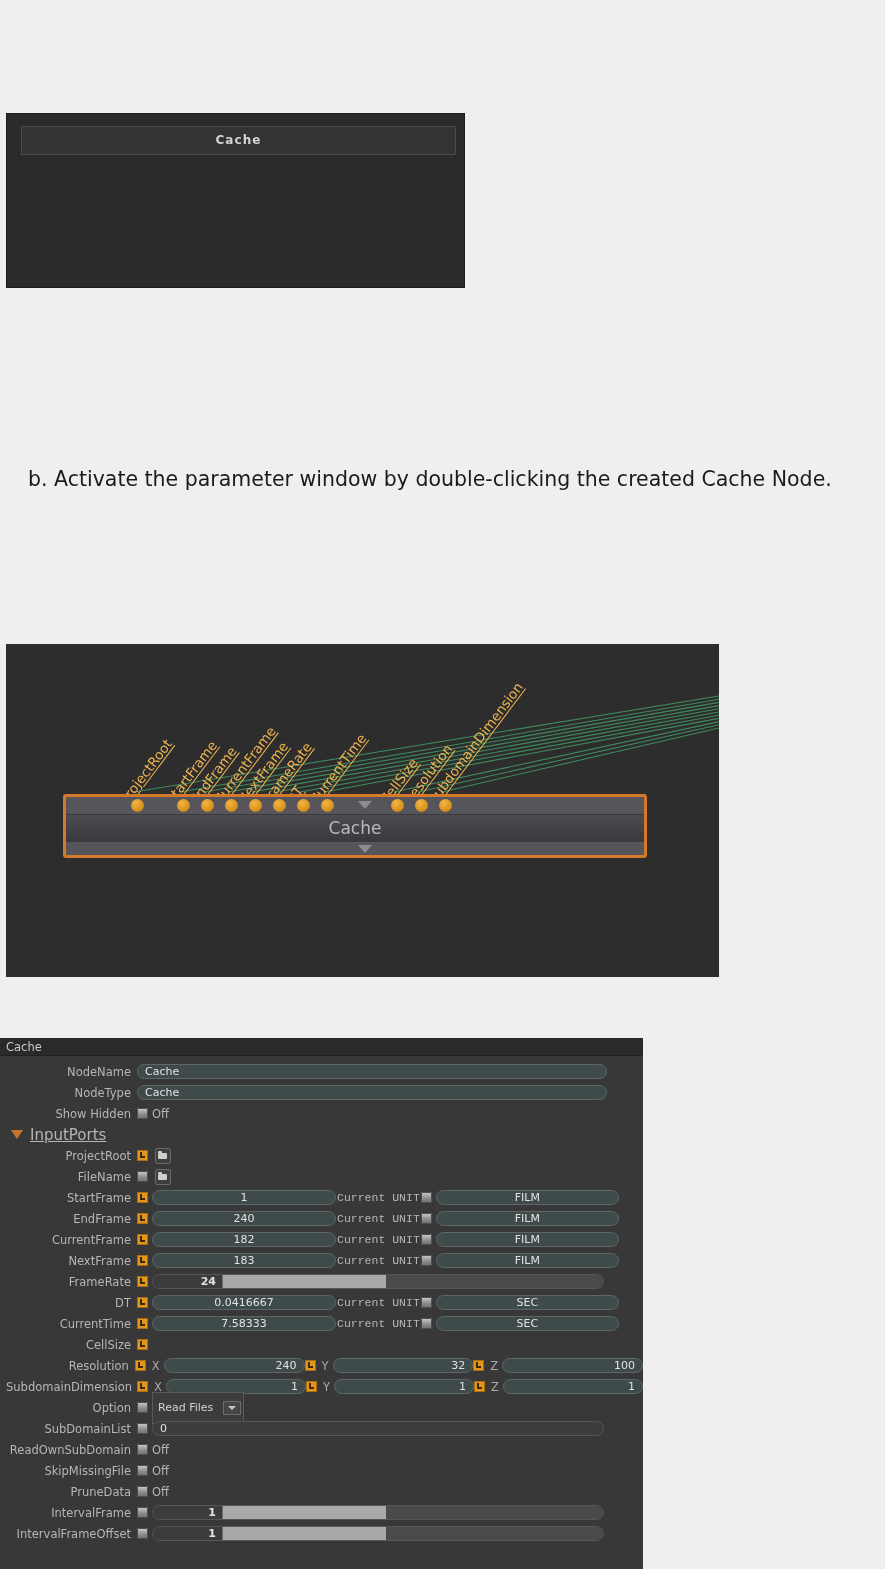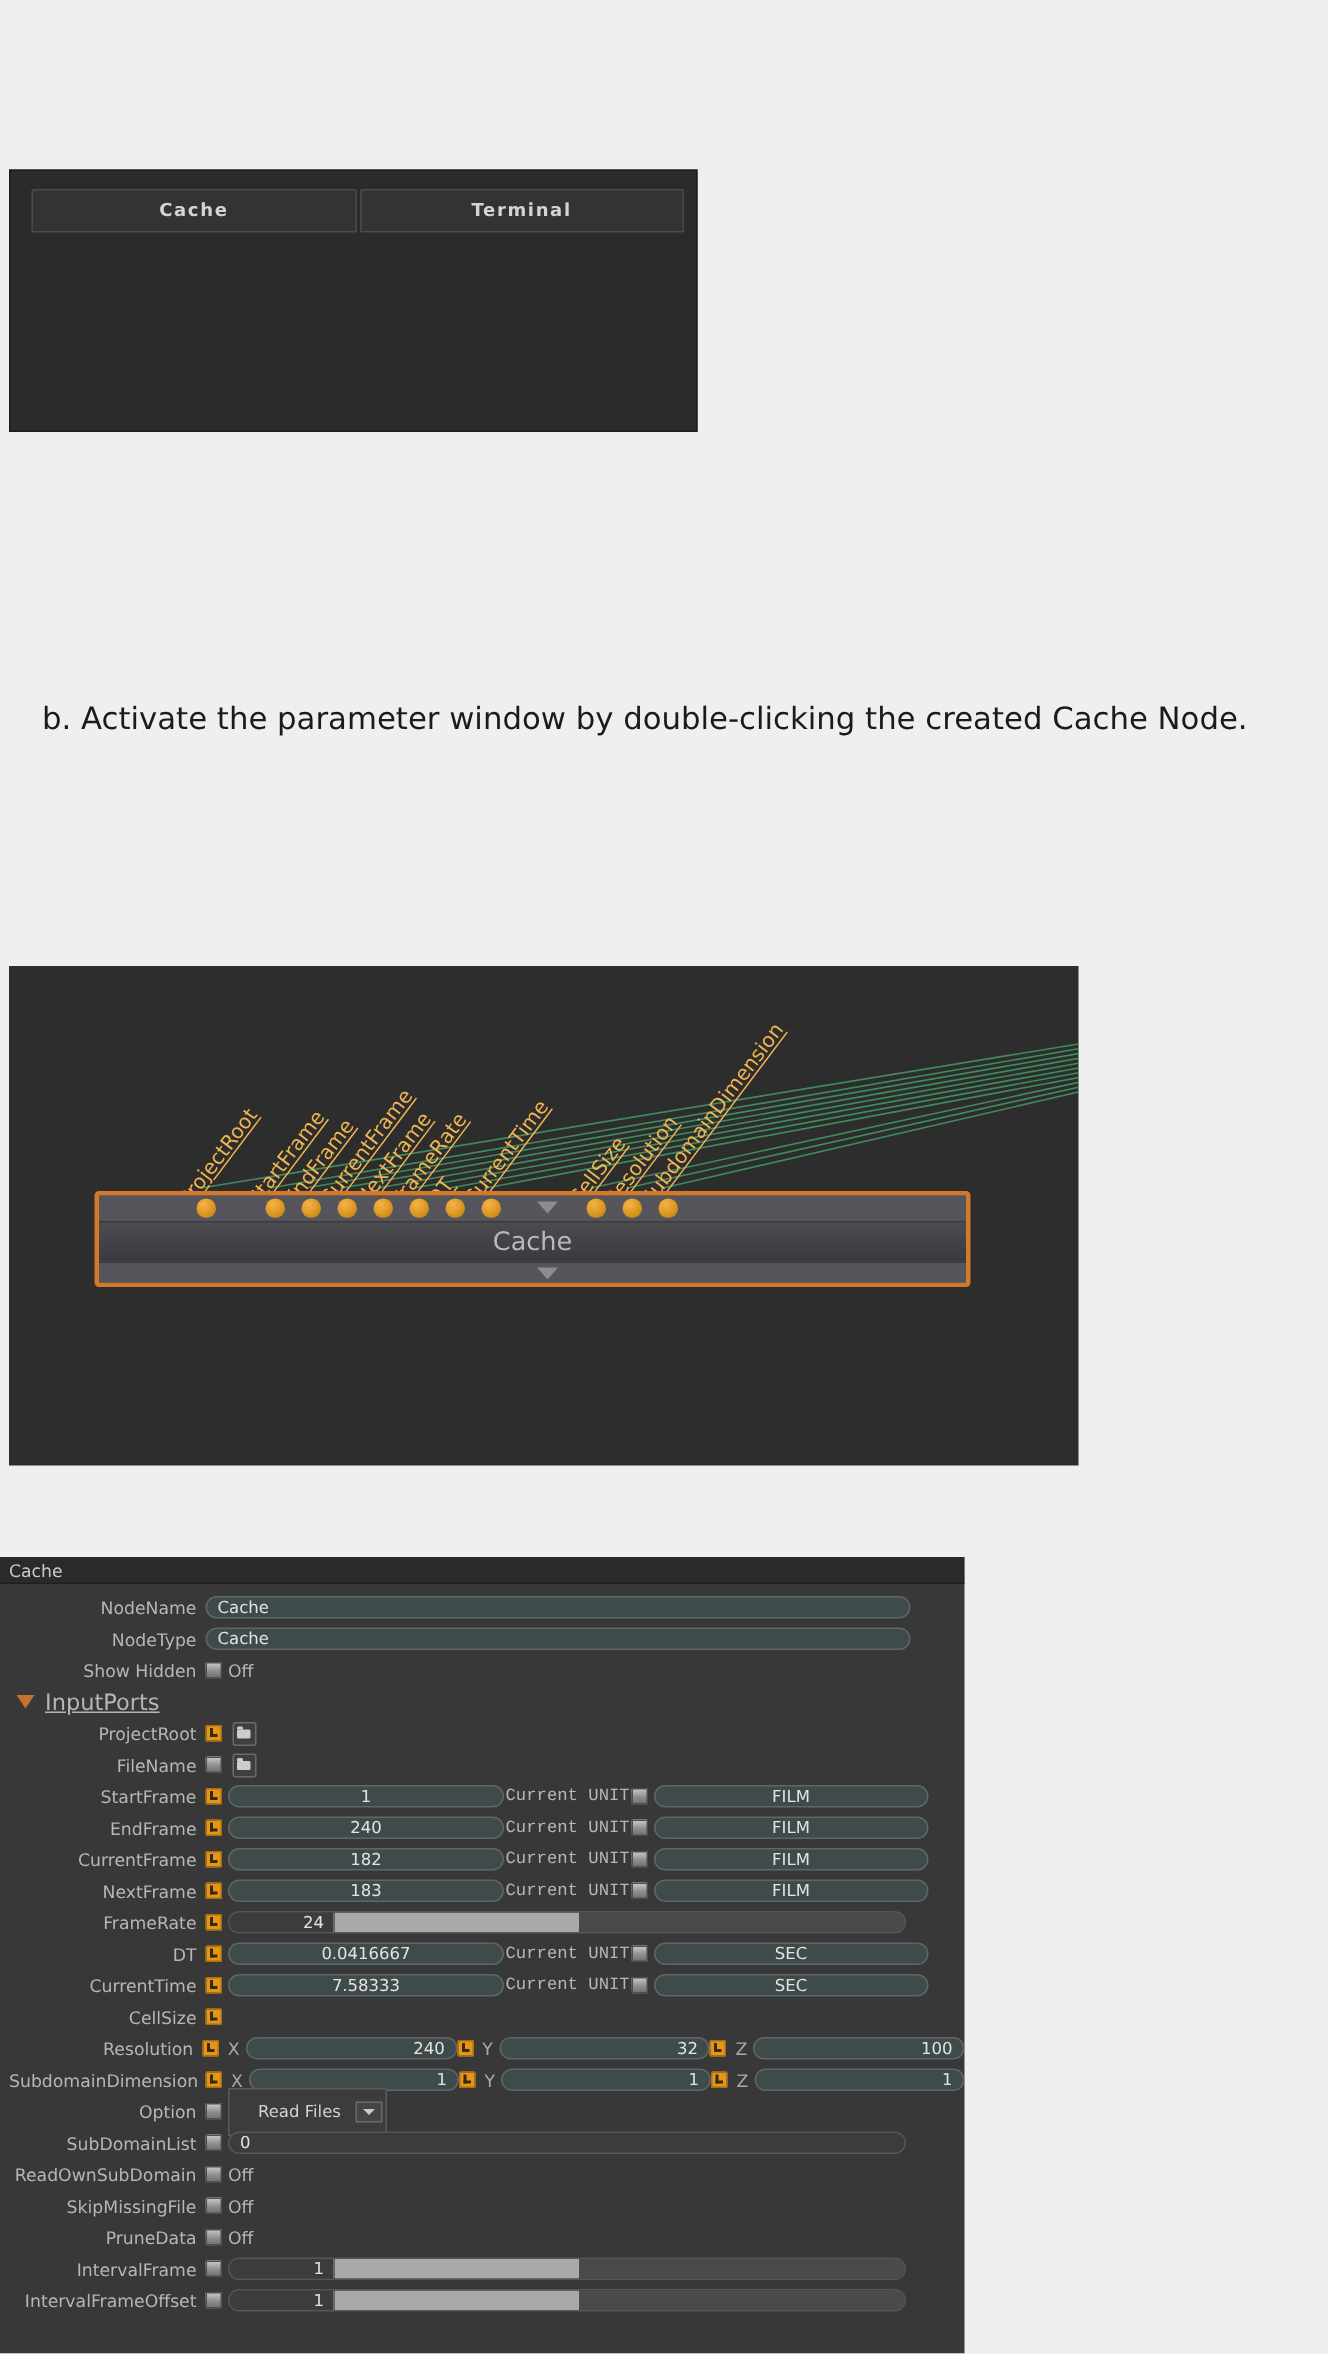--- a/index.html
+++ b/index.html
@@ -294,20 +294,21 @@
   .slider {
     height: 15px;
     background: #3c3c3c;
     border: 1px solid #565656;
     border-radius: 8px;
     box-sizing: border-box;
     display: flex;
     align-items: stretch;
     overflow: hidden;
     position: relative;
+    font-weight: bold;
   }
   .slider .sval {
     width: 70px;
     flex: 0 0 70px;
     background: #3c3c3c;
     display: flex;
     align-items: center;
     justify-content: flex-end;
     padding-right: 6px;
     box-sizing: border-box;
@@ -350,21 +351,21 @@
   }
 
   
   .dropdown {
     height: 32px;
     background: #3c3c3c;
     border: 1px solid #5a5a5a;
     display: flex;
     align-items: center;
     box-sizing: border-box;
-    padding-left: 19px;
+    padding-left: 5px;
   }
   .dropdown .dval {
     font-family: "DejaVu Sans", sans-serif;
     font-size: 11px;
     color: #d2d2d2;
     margin-right: 10px;
   }
   .dropdown .darrow {
     width: 16px; height: 12px;
     background: #454545;
@@ -388,21 +389,20 @@
     color: #a9a9a9;
     margin: 0 4px 0 2px;
   }
 </style>
 </head>
 <body>
 
 <div id="toolbar-panel">
   <div id="node-button-row">
       <div class="node-button">Cache</div>
-      <div class="node-button">Terminal</div>
     </div>
 </div>
 
 <div id="instruction-text">
   <span class="indent"></span><span>b. Activate the parameter window by double-clicking the created Cache Node.</span>
 </div>
 
 <div id="graph-panel">
   <svg id="wire-layer" viewBox="0 0 713 333" preserveAspectRatio="none">
       <line x1="128" y1="148" x2="713" y2="52" stroke="#3f8b5c" stroke-width="1.1"></line>

